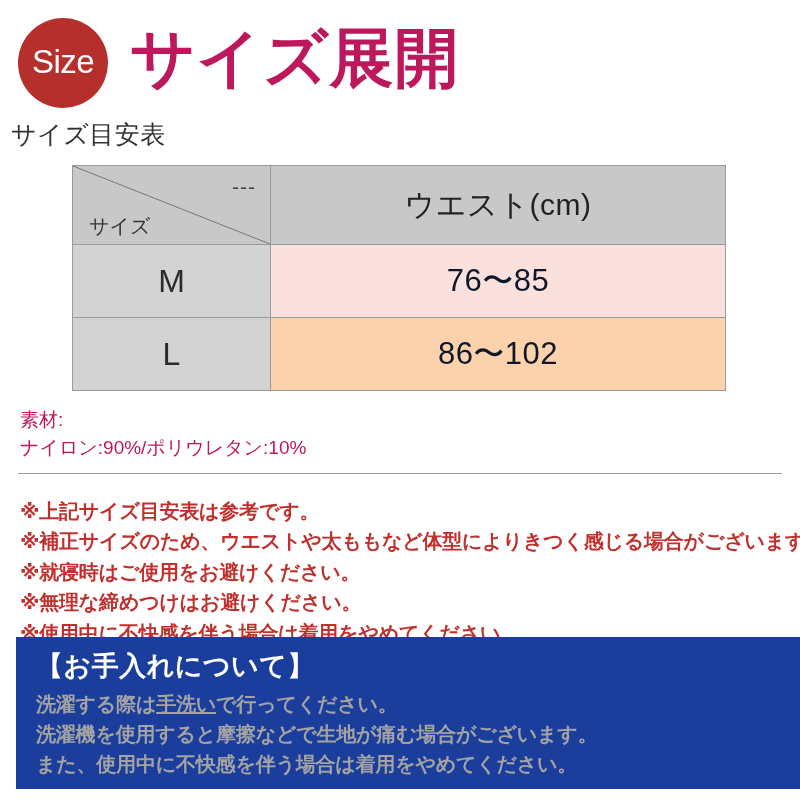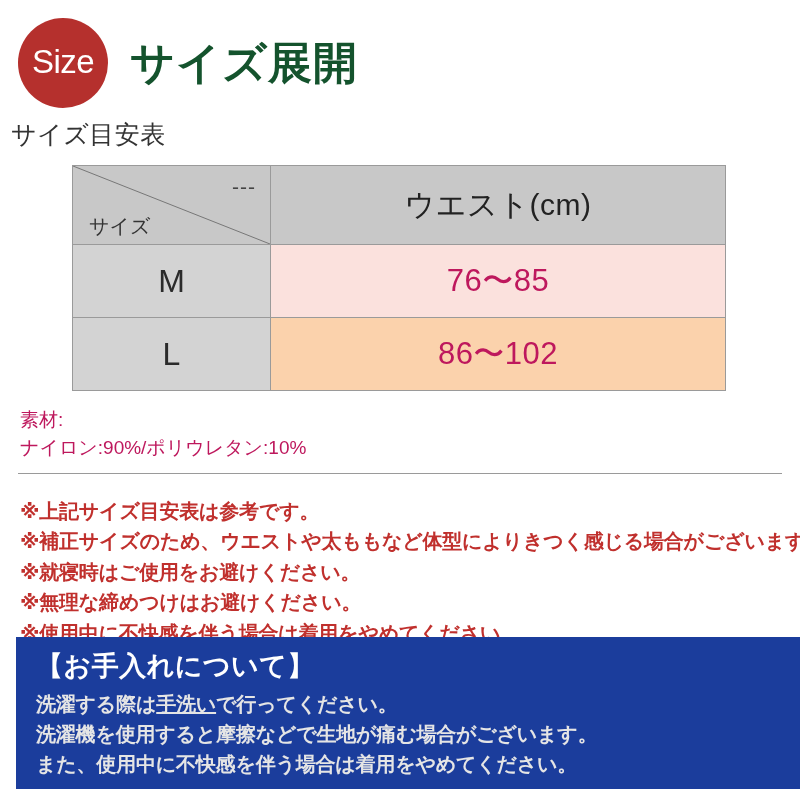--- a/index.html
+++ b/index.html
@@ -45,26 +45,27 @@
     color: #ffffff;
     font-size: 33px;
     line-height: 1;
     letter-spacing: -0.5px;
     font-weight: 400;
     padding-bottom: 3px;
   }
 
   .header-title {
     margin-left: 22px;
-    color: #14532d;
-    font-size: 44px;
+    color: #be185d;
+    font-size: 64px;
     font-weight: bold;
     letter-spacing: 1px;
     line-height: 1;
     white-space: nowrap;
+    font-family: Liberation Mono, monospace;
   }
 
   
   .subtitle {
     position: absolute;
     left: 11px;
     top: 118px;
     font-size: 25px;
     color: #333333;
     letter-spacing: 0.5px;
@@ -135,21 +136,21 @@
   .cell-size {
     height: 73px;
     background: #d3d3d3;
     font-size: 32px;
     color: #2b2b2b;
   }
 
   .cell-value {
     height: 73px;
     font-size: 31px;
-    color: #be185d;
+    color: #0f172a;
     letter-spacing: 0.5px;
   }
   .row-m .cell-value { background: #fbe1dd; }
   .row-l .cell-value { background: #fbd2ac; }
 
   
   .material {
     position: absolute;
     left: 20px;
     top: 406px;
@@ -196,21 +197,21 @@
     color: #ffffff;
     font-size: 27px;
     font-weight: bold;
     line-height: 1.15;
     letter-spacing: 0.5px;
     white-space: nowrap;
   }
 
   .care-lines {
     margin-top: 7px;
-    color: #e5e5e5;
+    color: #a3a3a3;
     font-size: 20px;
     line-height: 1.5;
     font-weight: bold;
     letter-spacing: -0.2px;
   }
   .care-lines div { white-space: nowrap; }
   .care-lines .ul { text-decoration: underline; }
 </style>
 </head>
 <body>

